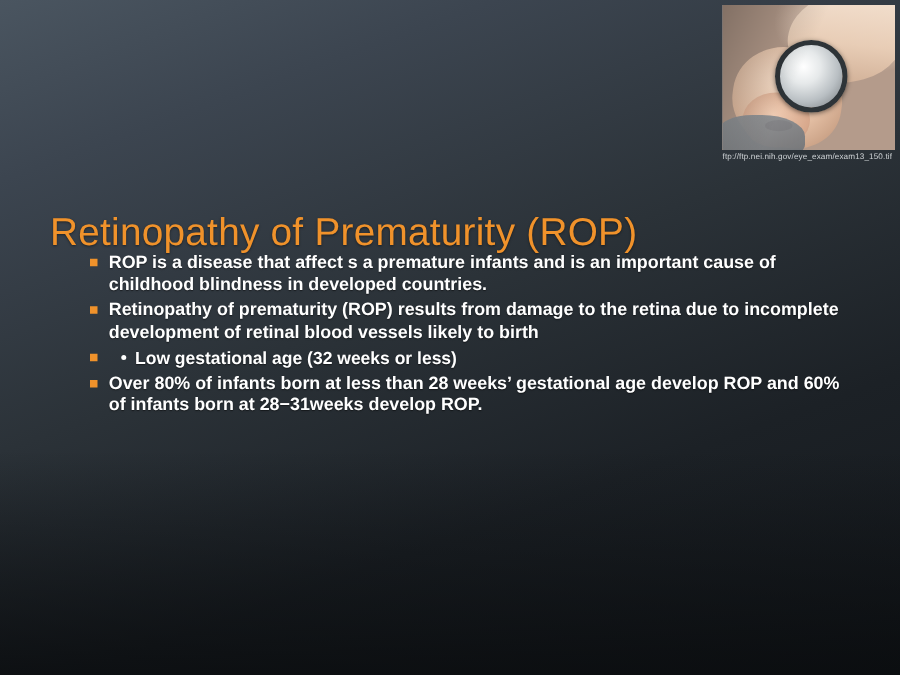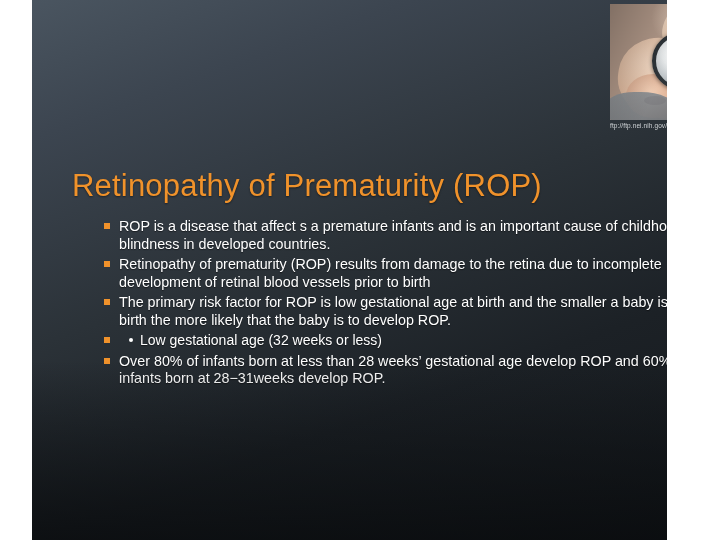--- a/index.html
+++ b/index.html
@@ -7,26 +7,25 @@
     padding: 0;
   }
   body {
     width: 720px;
     height: 540px;
     overflow: hidden;
     font-family: "Liberation Sans", sans-serif;
   }
   .slide {
     position: relative;
-    width: 635px;
+    width: 720px;
     height: 540px;
     background: linear-gradient(160deg, #4a5560 0%, #3c4550 18%, #2b3238 45%, #1c2126 70%, #14181c 100%);
     box-sizing: border-box;
     overflow: hidden;
-    margin-left: 32px;
   }
   
   .slide::after {
     content: "";
     position: absolute;
     left: 0; right: 0; bottom: 0;
     height: 180px;
     background: linear-gradient(180deg, rgba(10,12,14,0) 0%, rgba(8,10,12,0.75) 100%);
     pointer-events: none;
   }
@@ -140,22 +139,23 @@
     line-height: 36px;
     font-weight: normal;
     letter-spacing: .2px;
     font-family: "Liberation Sans", sans-serif;
     text-shadow: 0 1px 2px rgba(0,0,0,.45);
   }
 
   .body {
     position: absolute;
     left: 72px;
-    top: 218px;
+    top: 202px;
     width: 600px;
+    font-weight: bold;
   }
   ul.bullets {
     list-style: none;
     margin: 0;
     padding: 0;
   }
   ul.bullets > li {
     position: relative;
     color: #ffffff;
     font-size: 14.3px;
@@ -222,25 +222,21 @@
   <div class="title">Retinopathy of Prematurity (ROP)</div>
 
   <div class="body">
     <ul class="bullets">
       <li>
         <span class="marker"></span>
         <span>ROP is a disease that affect s a premature infants and is an important cause of childhood blindness in developed countries.</span>
       </li>
       <li>
         <span class="marker"></span>
-        <span>Retinopathy of prematurity (ROP) results from damage to the retina due to incomplete development of retinal blood vessels prior to birth</span>
-      </li>
-      <li>
-        <span class="marker"></span>
-        <span>The primary risk factor for ROP is low gestational age at birth and the smaller  a baby is at birth the more likely that the baby is to develop ROP.</span>
+        <span>Retinopathy of prematurity (ROP) results from damage to the retina due to incomplete development of retinal blood vessels likely to birth</span>
       </li>
       <li>
         <span class="marker"></span>
         <ul class="sub">
           <li>
             <span class="dot"></span>
             <span>Low gestational age (32 weeks or less)</span>
           </li>
         </ul>
       </li>

